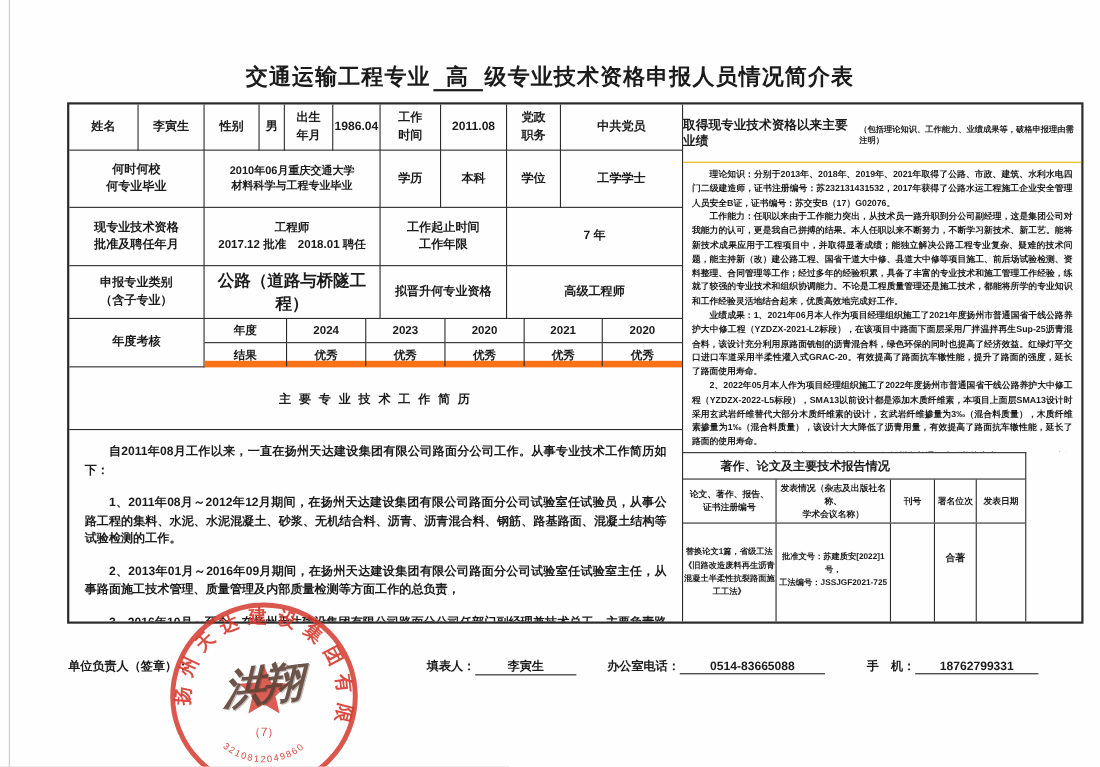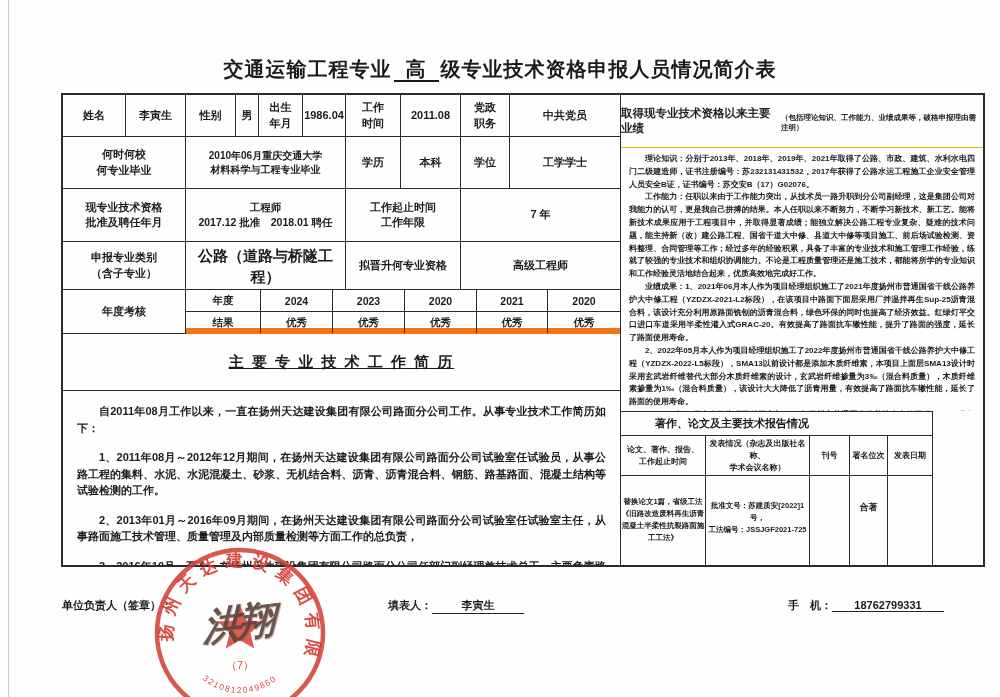--- a/index.html
+++ b/index.html
@@ -22,21 +22,21 @@
   .nr{border-right:none!important;}
 
   .yr-grid{grid-area:5/3/7/11;display:grid;border-right:none;border-bottom:6px solid #f97316;
            grid-template-columns:75px 72px 72px 72px 71px 72px;grid-template-rows:22px 21px;padding:0;box-sizing:border-box;}
   .yc{display:flex;align-items:center;justify-content:center;font-size:10.5px;font-weight:700;
       border-right:1px solid #2b2b2b;box-sizing:border-box;}
   .yc.hb{border-bottom:1px solid #2b2b2b;}
 
   .res-head{grid-area:7/1/8/11;display:flex;flex-direction:column;align-items:center;justify-content:center;
             border-right:none;border-bottom:1px solid #2b2b2b;box-sizing:border-box;}
-  .res-title{font-size:15px;font-weight:700;letter-spacing:2px;text-decoration:underline;}
+  .res-title{font-size:11px;font-weight:700;letter-spacing:2px;}
   .res-sub{font-size:7.5px;font-weight:700;margin-top:4px;}
   .res-body{grid-area:8/1/9/11;border:none;box-sizing:border-box;padding:12px 14px 0 14px;
             font-size:11px;font-weight:600;line-height:1.5;text-align:justify;overflow:hidden;}
   .res-body p{margin:0 0 13px 0;text-indent:2em;}
 
   .rh{flex:1;display:flex;flex-direction:column;}
   .rh-head{height:53px;border-bottom:1px solid #eab308;box-sizing:border-box;display:flex;
            flex-direction:row;align-items:center;justify-content:center;}
   .rh-title{font-size:11.5px;font-weight:700;}
   .rh-sub{font-size:7.5px;font-weight:600;margin-top:3px;font-family:Liberation Serif, serif;}
@@ -158,21 +158,21 @@
         <p>业绩成果：1、2021年06月本人作为项目经理组织施工了2021年度扬州市普通国省干线公路养护大中修工程（YZDZX-2021-L2标段），在该项目中路面下面层采用厂拌温拌再生Sup-25沥青混合料，该设计充分利用原路面铣刨的沥青混合料，绿色环保的同时也提高了经济效益。红绿灯平交口进口车道采用半柔性灌入式GRAC-20。有效提高了路面抗车辙性能，提升了路面的强度，延长了路面使用寿命。</p>
         <p>2、2022年05月本人作为项目经理组织施工了2022年度扬州市普通国省干线公路养护大中修工程（YZDZX-2022-L5标段），SMA13以前设计都是添加木质纤维素，本项目上面层SMA13设计时采用玄武岩纤维替代大部分木质纤维素的设计，玄武岩纤维掺量为3‰（混合料质量），木质纤维素掺量为1‰（混合料质量），该设计大大降低了沥青用量，有效提高了路面抗车辙性能，延长了路面的使用寿命。</p>
         <p>3、2023年07月本人作为项目总工参与2023年扬州市普通国省道养护大中修工程（G345仪征段及2023年养护应急（迎检）工程）YZDZX-2023-L7标段的施工，下面层Sup-25沥青混合料配合比设计时采用复合改性沥青，使用复合改性沥青拌制的沥青混合料60℃动稳定度能达到10000次/mm以上，使用复合改性沥青有效提升了沥青混合料的抗变形能力，提高了路面抗车辙能力，延长了沥青路面的使用寿命。</p>
       </div>
 
       <div class="pub-sec">
         <div class="pub-main">
           <div class="pub-title">著作、论文及主要技术报告情况</div>
           <div class="pub-head">
             <div class="ph w1">论文、著作、报告、
-工作起止时间</div>
+证书注册编号</div>
             <div class="ph w2">发表情况（杂志及出版社名称、
 学术会议名称）</div>
             <div class="ph w3">刊号</div>
             <div class="ph w4">署名位次</div>
             <div class="ph w5">发表日期</div>
           </div>
           <div class="pub-row">
             <div class="pc w1" style="padding-top:20px">替换论文1篇，省级工法《旧路改造废料再生沥青混凝土半柔性抗裂路面施工工法》</div>
             <div class="pc w2">批准文号：苏建质安[2022]1号，
 工法编号：JSSJGF2021-725</div>
@@ -181,20 +181,21 @@
           </div>
         </div>
         <div class="pub-void"></div>
       </div>
     </div>
   </div>
 
 
   <div class="sig-item sig-leader">单位负责人（签章）：</div>
   <div class="sig-item sig-filler"><span>填表人：</span><span class="uval filler">李寅生</span></div>
+  <div class="sig-item sig-office"><span>办公室电话：</span><span class="uval office">0514-83665088</span></div>
   <div class="sig-item sig-mobile"><span>手　机：</span><span class="uval mobile">18762799331</span></div>
 
   <svg class="stamp" viewBox="0 0 180 180">
     <circle cx="90" cy="88" r="83" fill="none" stroke="#d4392e" stroke-width="4.5" opacity="0.85"></circle>
     <defs>
       <path id="arcT" d="M 26,112 A 68,68 0 1 1 154,112" fill="none"></path>
       <path id="arcB" d="M 43,124 A 58,58 0 0 0 137,124" fill="none"></path>
     </defs>
     <text font-size="17" font-weight="bold" fill="#d4392e" opacity="0.9" letter-spacing="8">
       <textPath href="#arcT" startOffset="16">扬州天达建设集团有限公司</textPath>

